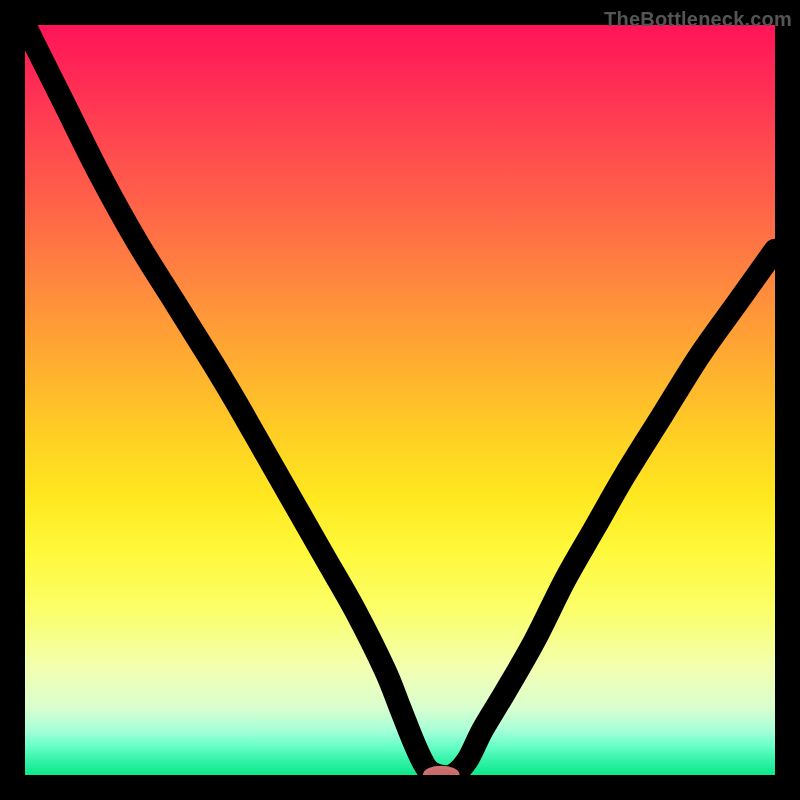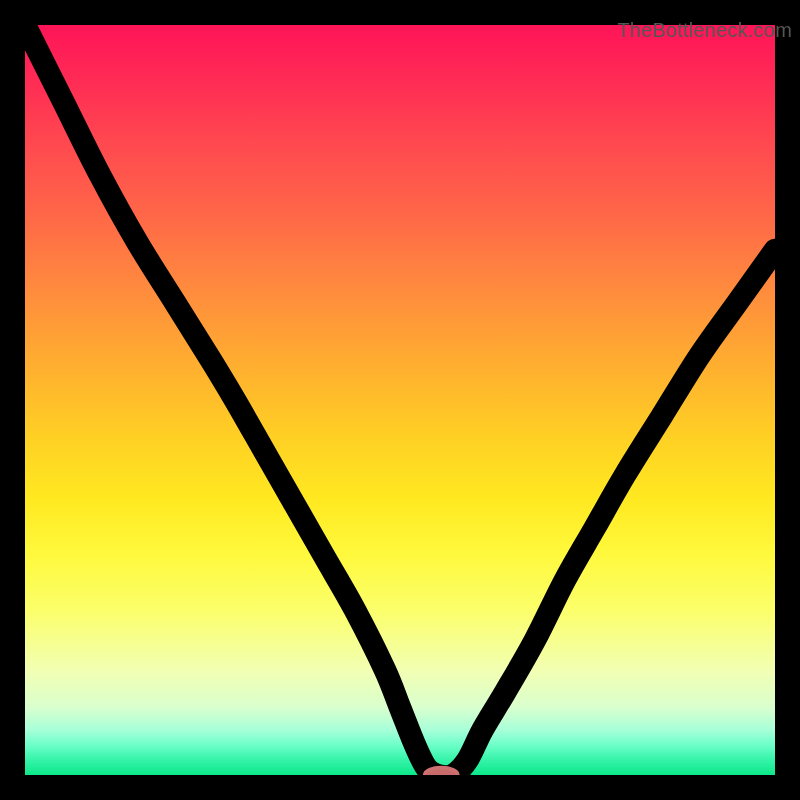--- a/index.html
+++ b/index.html
@@ -12,25 +12,25 @@
     font-family: Arial, Helvetica, sans-serif;
   }
   .frame {
     position: relative;
     width: 800px;
     height: 800px;
     background: #000;
   }
   .watermark {
     position: absolute;
-    top: 19px;
+    top: 8px;
     right: 8px;
     color: #555;
     font-size: 20px;
-    font-weight: 400;
+    font-weight: 700;
     letter-spacing: 0.2px;
     z-index: 10;
   }
   .plot-area {
     position: absolute;
     left: 25px;
     top: 25px;
     width: 750px;
     height: 750px;
     overflow: hidden;

